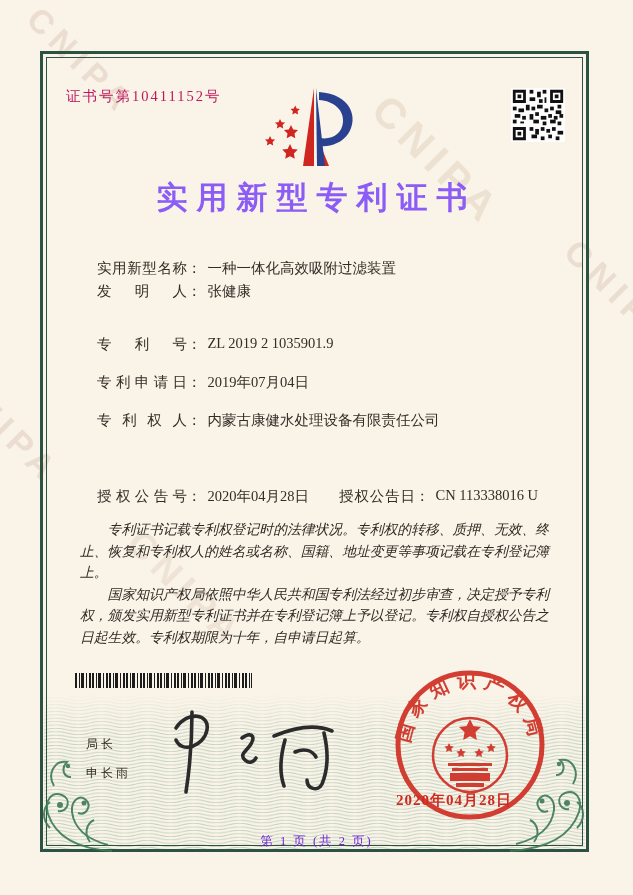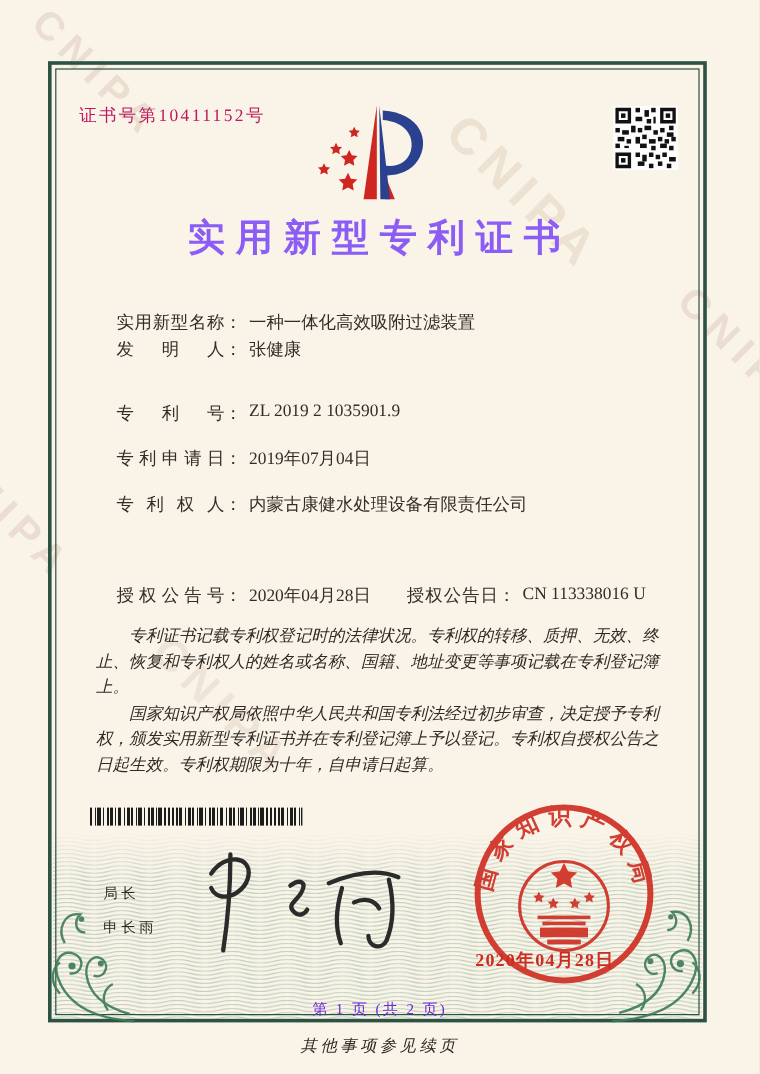--- a/index.html
+++ b/index.html
@@ -244,15 +244,14 @@
       <path d="M99,76 l1.5,3 3.3,.4 -2.4,2.3 .6,3.3 -3,-1.6 -2.9,1.6 .6,-3.3 -2.4,-2.3 3.3,-.4 z" stroke="none"></path>
       <rect x="56" y="96" width="44" height="3" stroke="none"></rect>
       <rect x="60" y="101" width="36" height="3" stroke="none"></rect>
       <rect x="58" y="106" width="40" height="8" stroke="none"></rect>
       <rect x="64" y="116" width="28" height="4" stroke="none"></rect>
     </g>
   </svg>
   <div class="sealdate">2020年04月28日</div>
 
   <div class="pageinfo">第 1 页 (共 2 页)</div>
-  <div class="footnote">其他事项参见续页</div>
 
 </div>
 
 </body></html>

